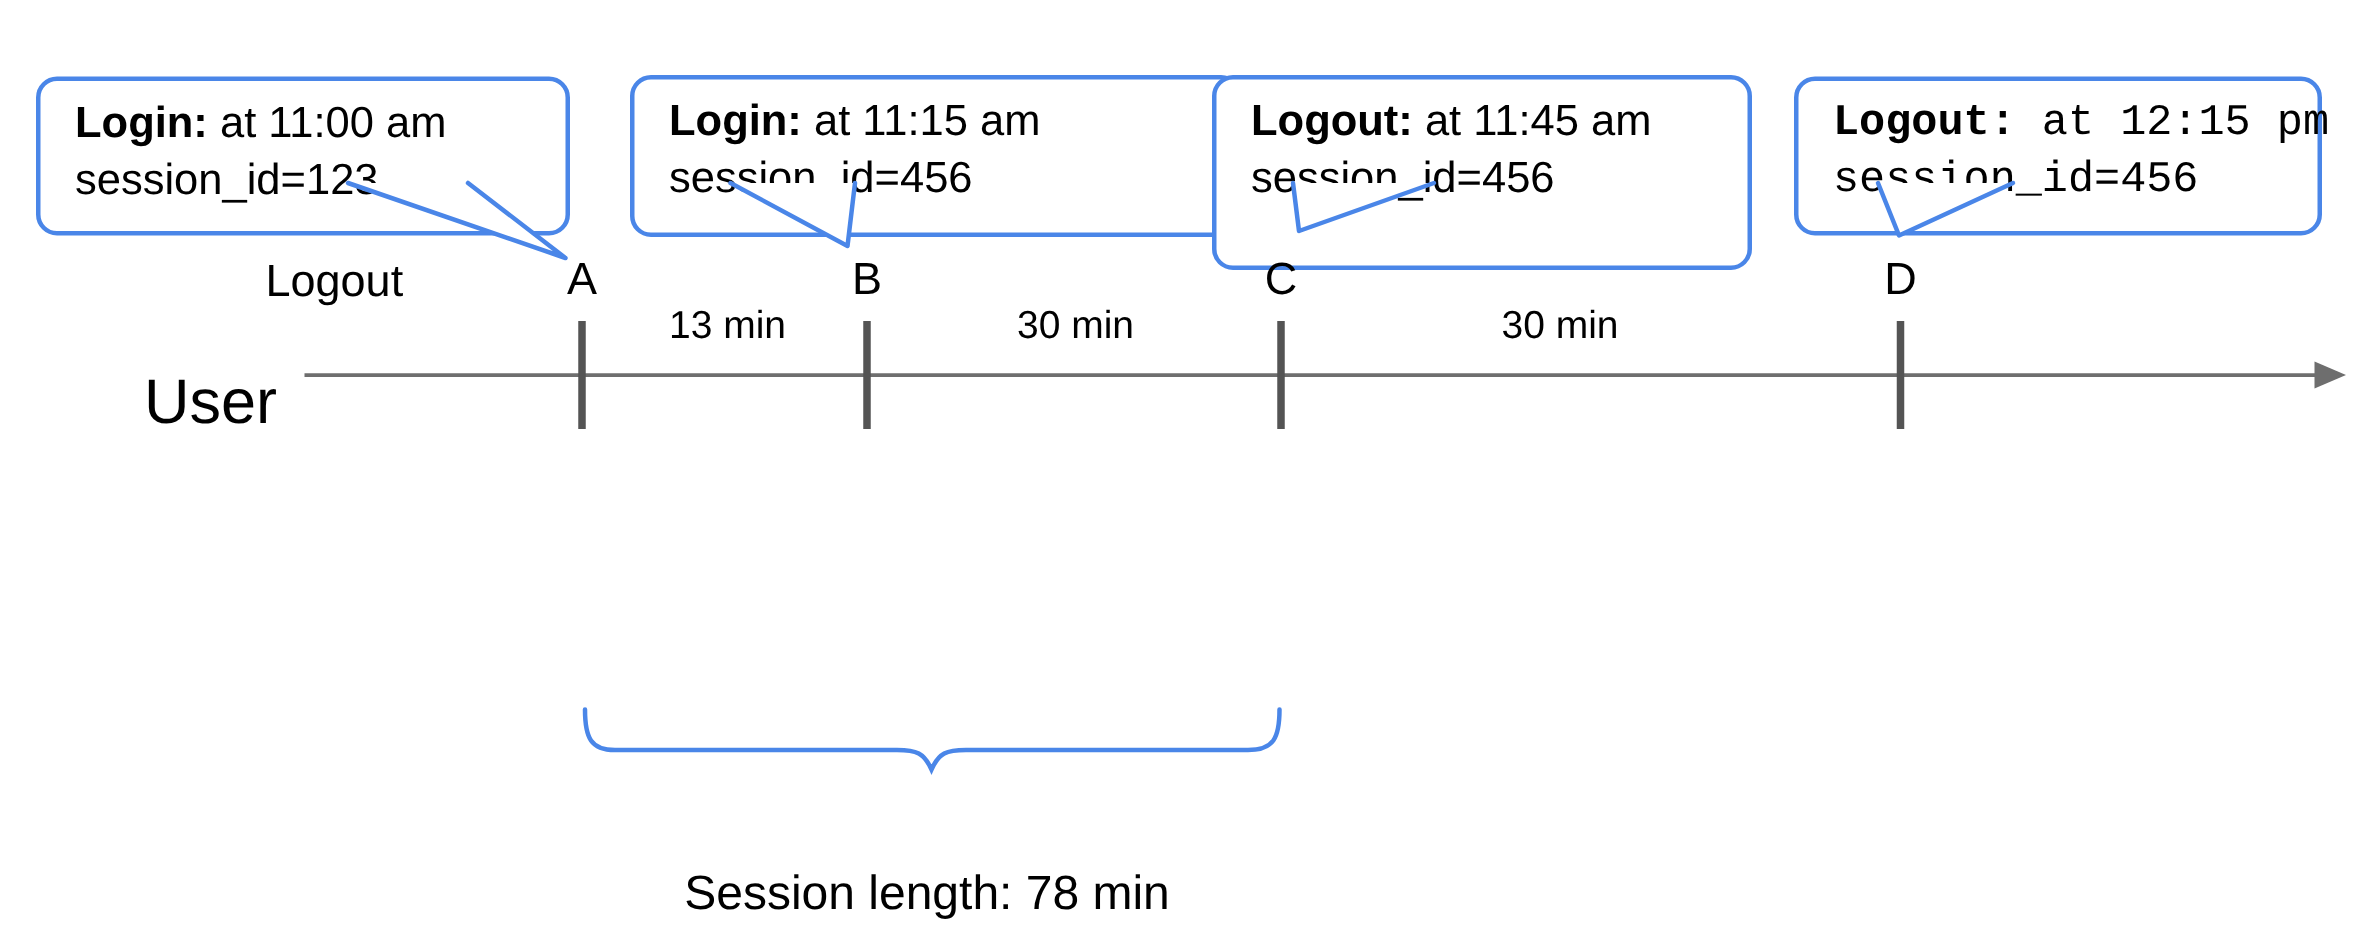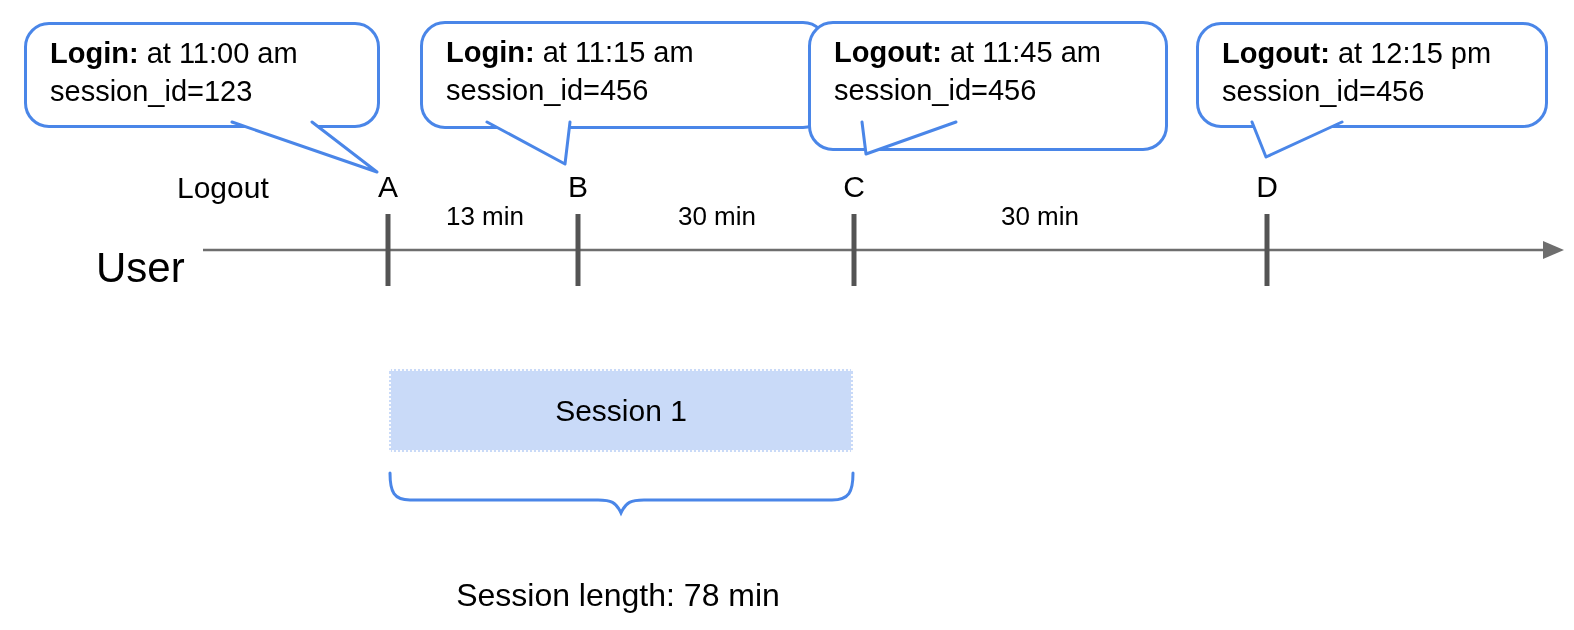--- a/index.html
+++ b/index.html
@@ -14,31 +14,32 @@
     width: 1574px;
     height: 630px;
     background: #ffffff;
     overflow: hidden;
   }
   .bubble {
     position: absolute;
     box-sizing: border-box;
     background: #ffffff;
     border: 3px solid var(--callout-border, #4a86e8);
-    border-radius: 25px;
+    border-radius: 14px;
     padding: 9px 0 0 23px;
     font-size: 29px;
     line-height: 38px;
     white-space: nowrap;
+    margin-top: 29px;
   }
   .bubble b { font-weight: bold; }
   .bubble-1 { left: 24px;   top: 22px; width: 356px; height: 106px; }
   .bubble-2 { left: 420px;  top: 21px; width: 408px; height: 108px; }
   .bubble-3 { left: 808px;  top: 21px; width: 360px; height: 130px; }
-  .bubble-4 { left: 1196px; top: 22px; width: 352px; height: 106px; }
+  .bubble-4 { left: 1196px; top: 22px; width: 352px; height: 106px; font-family: Liberation Mono, monospace; }
 
   .lbl { position: absolute; white-space: nowrap; }
   .events-label { left: 177px; top: 171px; font-size: 30px; }
   .marker { top: 170px; font-size: 30px; transform: translateX(-50%); }
   .marker-a { left: 388px; }
   .marker-b { left: 578px; }
   .marker-c { left: 854px; }
   .marker-d { left: 1267px; }
   .user-label { left: 96px; top: 244px; font-size: 42px; }
   .interval { top: 201px; font-size: 26px; transform: translateX(-50%); }
@@ -109,23 +110,20 @@
   <div class="lbl events-label">Logout</div>
   <div class="lbl marker marker-a">A</div>
   <div class="lbl marker marker-b">B</div>
   <div class="lbl marker marker-c">C</div>
   <div class="lbl marker marker-d">D</div>
   <div class="lbl user-label">User</div>
   <div class="lbl interval interval-1">13 min</div>
   <div class="lbl interval interval-2">30 min</div>
   <div class="lbl interval interval-3">30 min</div>
 
-  <div class="session-box">
-    <span>Session 1</span>
-  </div>
 
   <div class="lbl session-length">Session length: 78 min</div>
 
   <svg class="overlay" viewBox="0 0 1574 630">
 
     <path class="tail" d="M 232 122 L 377 172 L 312 122"></path>
     <path class="tail" d="M 487 122 L 565 164 L 570 122"></path>
     <path class="tail" d="M 862 122 L 866 154 L 956 122"></path>
     <path class="tail" d="M 1252 122 L 1266 157 L 1342 122"></path>
 

